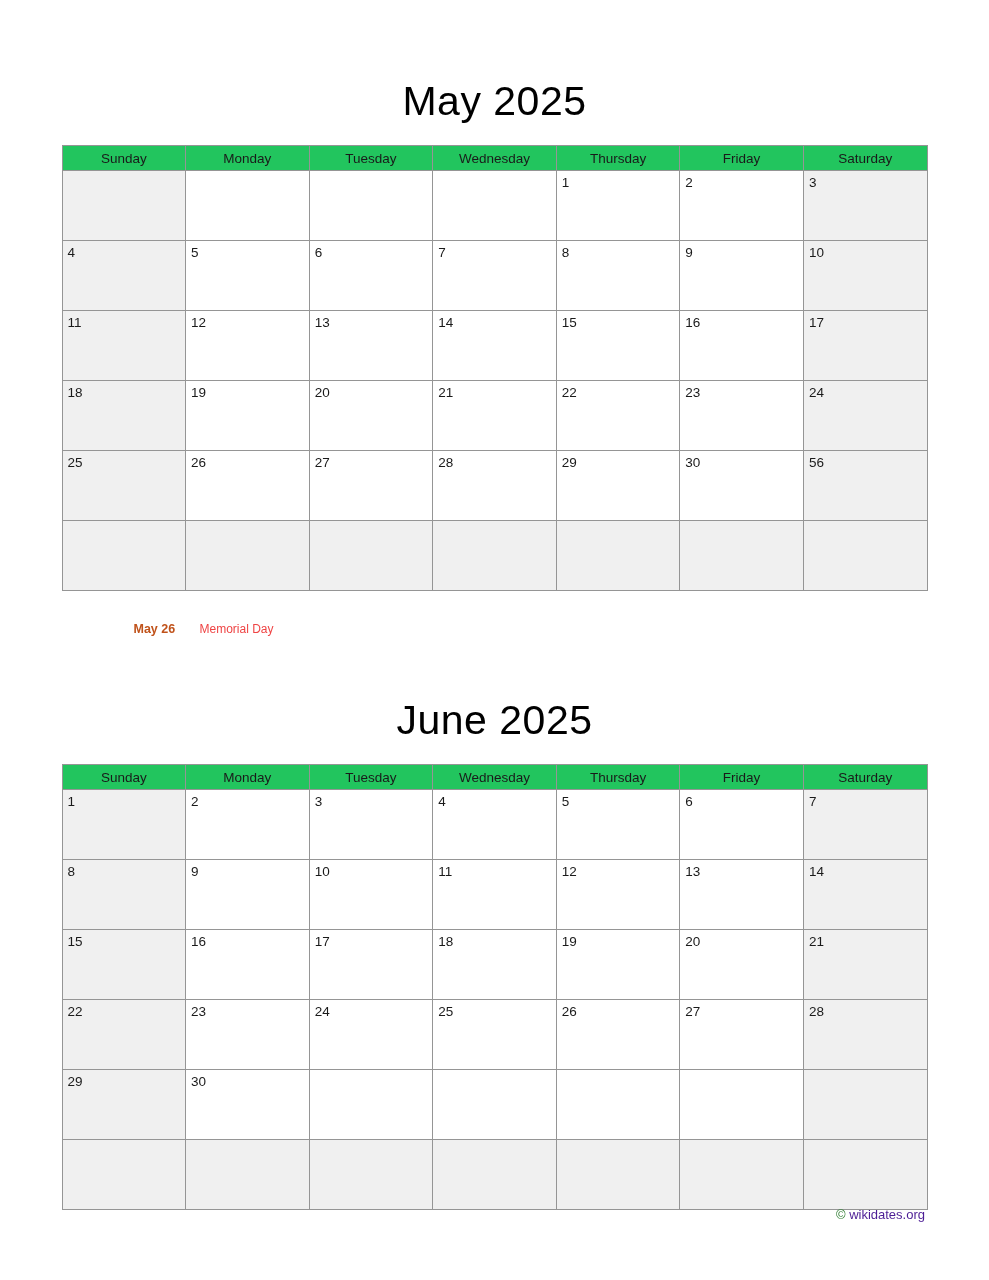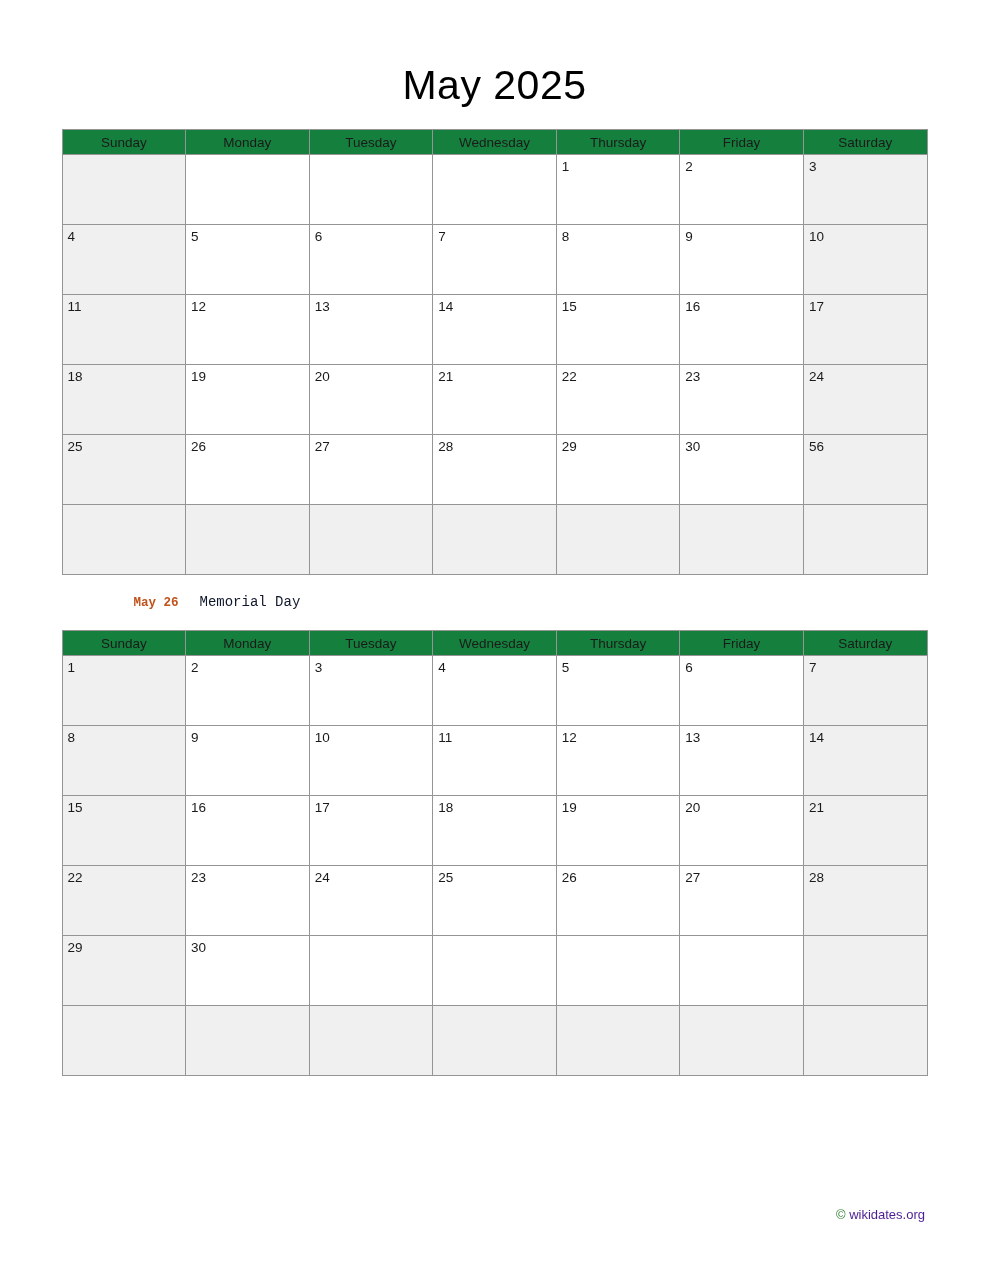--- a/index.html
+++ b/index.html
@@ -22,40 +22,40 @@
     padding: 0;
   }
   .month-block {
     width: 989px;
   }
   .month-title {
     text-align: center;
     font-size: 41px;
     font-weight: normal;
     letter-spacing: 0.5px;
-    margin: 0;
+    margin: 16px;
     padding: 0;
     color: #000;
   }
   #may-title-wrap { padding-top: 62px; padding-bottom: 0; }
   #june-title-wrap { padding-top: 29px; padding-bottom: 0; }
   .cal-wrap {
     width: 866px;
     margin: 0 auto;
   }
   #may-cal-wrap { margin-top: 20px; }
   #june-cal-wrap { margin-top: 20px; }
   table.cal {
     border-collapse: collapse;
     width: 866px;
     table-layout: fixed;
     border: 1px solid #959595;
   }
   table.cal th {
-    background: #15803d;
+    background: #22c55e;
     border: 1px solid #959595;
     font-size: 13.5px;
     font-weight: normal;
     text-align: center;
     height: 25px;
     padding: 0;
     color: #1a1a1a;
   }
   table.cal td {
     border: 1px solid #959595;
@@ -67,40 +67,39 @@
     color: #1a1a1a;
   }
   table.cal td.shaded {
     background: #f0f0f0;
   }
   table.cal tr.week-empty td {
     background: #f0f0f0;
   }
   .holidays {
     width: 866px;
-    margin: 4px auto;
+    margin: 16px auto;
     padding-top: 15px;
     font-size: 12.5px;
-    font-family: Liberation Mono, monospace;
   }
   .holiday-row {
     display: flex;
     align-items: baseline;
     padding-left: 72px;
   }
   .holiday-date {
     color: #c0521a;
     font-weight: bold;
     font-size: 12.5px;
     width: 66px;
     flex: 0 0 66px;
   }
   .holiday-name {
-    color: #0f172a;
-    font-size: 14px;
+    color: #ef4444;
+    font-size: 12px;
   }
   .footer {
     position: absolute;
     right: 64px;
     bottom: 58px;
     font-size: 13px;
   }
   .footer .cmark { color: #2f7d32; }
   .footer .wiki { color: #4c1d95; }
 </style>
@@ -186,20 +185,23 @@
     </div>
     <div class="holidays">
       <div class="holiday-row">
         <span class="holiday-date">May 26</span>
         <span class="holiday-name">Memorial Day</span>
       </div>
     </div>
   </div>
 
   <div class="month-block">
+    <div id="june-title-wrap">
+      <h1 class="month-title">June 2025</h1>
+    </div>
     <div class="cal-wrap" id="june-cal-wrap">
       <table class="cal">
         <thead>
           <tr>
             <th>Sunday</th>
             <th>Monday</th>
             <th>Tuesday</th>
             <th>Wednesday</th>
             <th>Thursday</th>
             <th>Friday</th>

